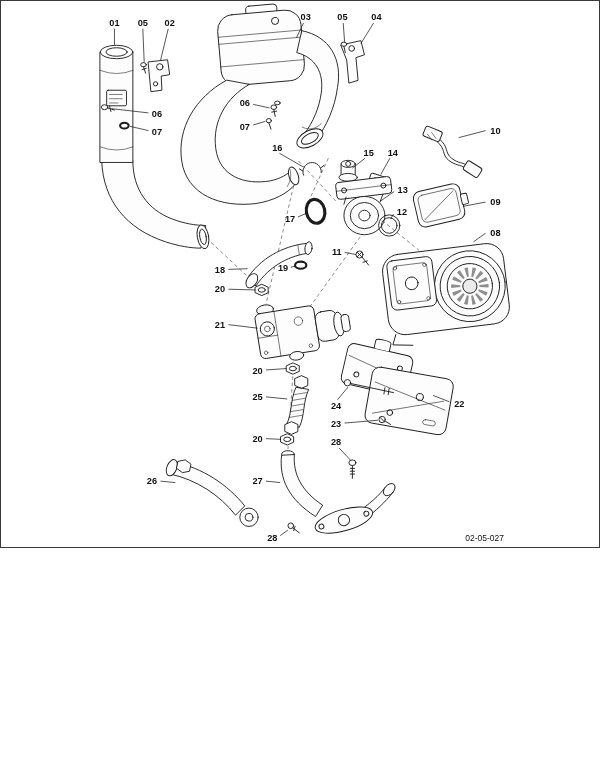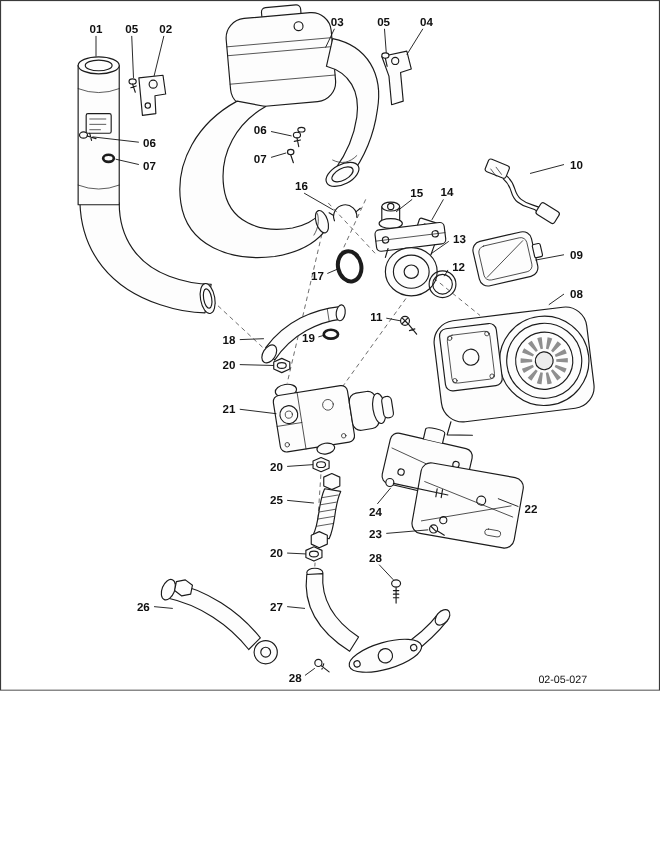--- a/index.html
+++ b/index.html
@@ -1,17 +1,17 @@
 <!DOCTYPE html>
 <html><head>
 <meta charset="utf-8">
 <style>
   html,body{margin:0;padding:0;background:#fff;}
   .page{
-    position:relative;width:600px;height:628px;box-sizing:border-box;
+    position:relative;width:600px;height:548px;box-sizing:border-box;
     background:#ffffff;border:1px solid #3a3a3a;overflow:hidden;
     font-family:"Liberation Sans",sans-serif;
   }
   svg{position:absolute;left:0;top:0;width:100%;height:100%;}
   .s  {fill:none;stroke:#1c1c1c;stroke-width:1.3;stroke-linecap:round;stroke-linejoin:round;}
   .sf {fill:#fdfdfd;stroke:#1c1c1c;stroke-width:1.3;stroke-linecap:round;stroke-linejoin:round;}
   .sg {fill:#ececec;stroke:#1c1c1c;stroke-width:1.3;}
   .thin{stroke-width:0.8;}
   .oring{fill:none;stroke:#1c1c1c;stroke-width:4.5;}
   .oring-sm{fill:none;stroke:#1c1c1c;stroke-width:3;}

